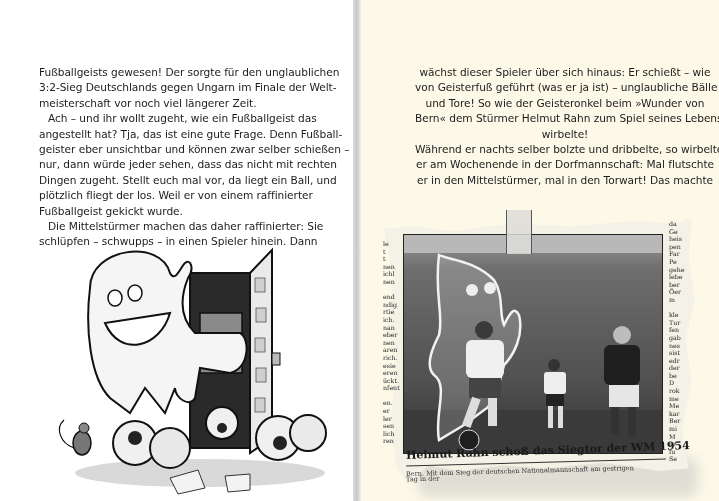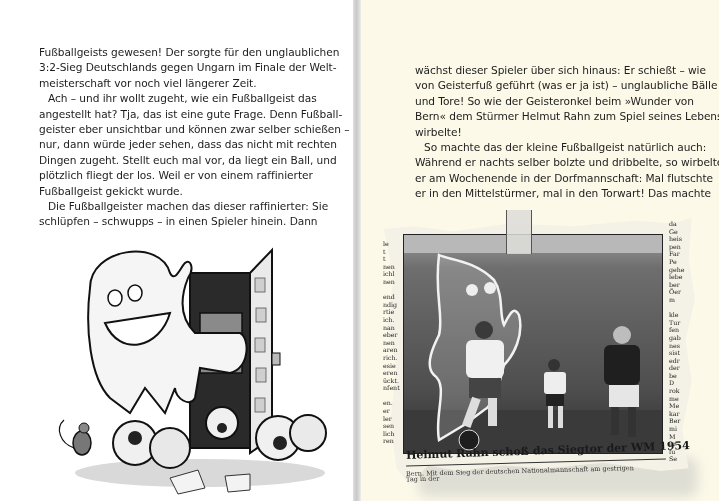--- a/index.html
+++ b/index.html
@@ -6,25 +6,25 @@
     html, body { width: 719px; height: 501px; overflow: hidden; background: #ffffff; }
     body { position: relative; font-family: "DejaVu Sans", sans-serif; }
 
     .page { position: absolute; top: 0; height: 501px; }
     .page-left { left: 0; width: 353px; background: #ffffff; }
     .page-right { left: 361px; width: 358px; background: #fcf9e8; }
 
     .gutter { position: absolute; top: 0; left: 353px; width: 8px; height: 501px;
       background: linear-gradient(to right, #e0e0e0 0%, #c8c8c8 40%, #d6d6d6 70%, #eeeeea 100%); }
 
-    .text { position: absolute; font-size: 10.6px; line-height: 15.4px; color: #1c1c1c; letter-spacing: -0.05px; }
+    .text { position: absolute; font-size: 10.6px; line-height: 15.4px; color: #1c1c1c; letter-spacing: -0.05px; margin-top: 20px; }
     .text .line { display: block; white-space: nowrap; }
     .text .indent { padding-left: 9px; }
     .text-left { left: 39px; top: 45px; width: 300px; }
-    .text-right { left: 415px; top: 63px; width: 300px; }
+    .text-right { left: 415px; top: 45px; width: 300px; text-align: center; }
 
     
     .illus { position: absolute; left: 50px; top: 238px; width: 280px; height: 263px; }
 
     
     .clip { position: absolute; left: 378px; top: 212px; width: 330px; height: 290px; }
     .clip-paper { position: absolute; left: 6px; top: 6px; width: 314px; height: 272px; background: #f4f1e6;
       clip-path: polygon(0% 4%, 10% 3%, 22% 5%, 40% 2%, 60% 3%, 80% 1%, 92% 2%, 98% 0%, 97% 15%, 99% 30%, 96% 45%, 98% 60%, 95% 78%, 97% 92%, 88% 93%, 70% 90%, 52% 92%, 38% 91%, 24% 93%, 14% 91%, 8% 98%, 4% 92%, 2% 75%, 4% 55%, 1% 40%, 3% 22%); }
     .clip-shadow { position: absolute; left: 40px; top: 245px; width: 280px; height: 40px; background: #c9c9c4; opacity: 0.55; filter: blur(6px); border-radius: 10px; }
     .clip-photo { position: absolute; left: 25px; top: 22px; width: 260px; height: 220px; background: #5a5a5a; border: 1px solid #222; overflow: hidden; }
@@ -46,21 +46,21 @@
     <span class="line">Fußballgeists gewesen! Der sorgte für den unglaublichen</span>
     <span class="line">3:2-Sieg Deutschlands gegen Ungarn im Finale der Welt-</span>
     <span class="line">meisterschaft vor noch viel längerer Zeit.</span>
     <span class="line indent">Ach – und ihr wollt zugeht, wie ein Fußballgeist das</span>
     <span class="line">angestellt hat? Tja, das ist eine gute Frage. Denn Fußball-</span>
     <span class="line">geister eber unsichtbar und können zwar selber schießen –</span>
     <span class="line">nur, dann würde jeder sehen, dass das nicht mit rechten</span>
     <span class="line">Dingen zugeht. Stellt euch mal vor, da liegt ein Ball, und</span>
     <span class="line">plötzlich fliegt der los. Weil er von einem raffinierter</span>
     <span class="line">Fußballgeist gekickt wurde.</span>
-    <span class="line indent">Die Fußballgeister machen das dieser raffinierter: Sie</span>
+    <span class="line indent">Die Mittelstürmer machen das daher raffinierter: Sie</span>
     <span class="line">schlüpfen – schwupps – in einen Spieler hinein. Dann</span>
   </div>
 
   <svg class="illus" viewBox="0 0 280 263" xmlns="http://www.w3.org/2000/svg">
 
     <ellipse cx="150" cy="235" rx="125" ry="14" fill="#d9d9d9"></ellipse>
 
     <g>
       <rect x="140" y="35" width="60" height="175" fill="#2a2a2a" stroke="#111" stroke-width="2"></rect>
       <rect x="150" y="75" width="42" height="60" fill="#8a8a8a" stroke="#111" stroke-width="1.5"></rect>
@@ -106,21 +106,20 @@
 <div class="gutter"></div>
 
 <div class="page page-right"></div>
 
 <div class="text text-right">
   <span class="line">wächst dieser Spieler über sich hinaus: Er schießt – wie</span>
   <span class="line">von Geisterfuß geführt (was er ja ist) – unglaubliche Bälle</span>
   <span class="line">und Tore! So wie der Geisteronkel beim »Wunder von</span>
   <span class="line">Bern« dem Stürmer Helmut Rahn zum Spiel seines Lebens</span>
   <span class="line">wirbelte!</span>
-  <span class="line indent">So machte das der kleine Fußballgeist natürlich auch:</span>
   <span class="line">Während er nachts selber bolzte und dribbelte, so wirbelte</span>
   <span class="line">er am Wochenende in der Dorfmannschaft: Mal flutschte</span>
   <span class="line">er in den Mittelstürmer, mal in den Torwart! Das machte</span>
 </div>
 
 <div class="clip">
   <div class="clip-shadow"></div>
   <div class="clip-paper"></div>
 
   <div class="clip-sidecol left">

